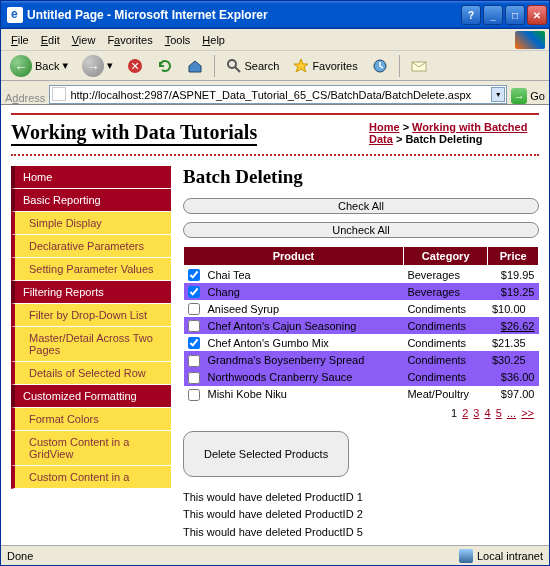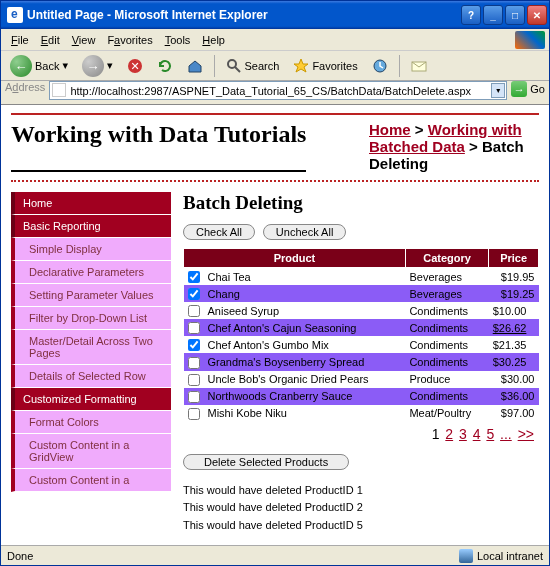--- a/index.html
+++ b/index.html
@@ -15,51 +15,51 @@
 .menubar { height: 22px; background: #ece9d8; border-bottom: 1px solid #ccc; display: flex; align-items: center; padding: 0 4px; font-size: 11px; }
 .menubar .mi { padding: 2px 6px; }
 .menubar .mi u { text-decoration: underline; }
 .menubar .logo { margin-left: auto; width: 30px; height: 18px; background: linear-gradient(45deg, #ff6a00, #0066cc 60%, #009933); border-radius: 2px; }
 .toolbar { height: 30px; background: #ece9d8; border-bottom: 1px solid #aaa; display: flex; align-items: center; padding: 0 4px; gap: 4px; font-size: 11px; }
 .toolbar .tbtn { display: flex; align-items: center; gap: 3px; padding: 2px 4px; border: 1px solid transparent; border-radius: 3px; }
 .toolbar .circ { width: 22px; height: 22px; border-radius: 50%; display: flex; align-items: center; justify-content: center; color: #fff; font-size: 13px; font-weight: bold; }
 .toolbar .back { background: radial-gradient(circle at 30% 30%, #8fce8f, #2a8a2a); }
 .toolbar .fwd { background: radial-gradient(circle at 30% 30%, #ccc, #888); }
 .toolbar .sep { width: 1px; height: 22px; background: #aaa; margin: 0 2px; }
-.addrbar { height: 24px; background: #ece9d8; border-bottom: 1px solid #888; display: flex; align-items: flex-start; padding: 0 4px; gap: 4px; font-size: 11px; }
+.addrbar { height: 24px; background: #ece9d8; border-bottom: 1px solid #888; display: flex; align-items: flex-end; padding: 0 4px; gap: 4px; font-size: 11px; }
 .addrbar .lbl { color: #888; }
 .addrbar input { flex: 1; font-size: 11px; height: 19px; padding: 0 18px 0 20px; border: 1px solid #7f9db9; }
 .addrbar .urlwrap { flex: 1; position: relative; display: flex; }
 .addrbar .urlwrap .favicon { position: absolute; left: 3px; top: 2px; width: 14px; height: 14px; background: #fff; border: 1px solid #ccc; }
 .addrbar .urlwrap .dd { position: absolute; right: 2px; top: 2px; width: 14px; height: 15px; background: #d4e4f8; border: 1px solid #7f9db9; text-align: center; font-size: 8px; line-height: 13px; }
 .addrbar .go { display: flex; align-items: center; gap: 3px; }
 .addrbar .go .gobox { width: 16px; height: 16px; background: linear-gradient(to bottom, #7c7, #3a3); border-radius: 3px; color: #fff; text-align: center; font-size: 11px; line-height: 15px; }
 .content { flex: 1; overflow: auto; background: #fff; position: relative; }
 .page { padding: 8px 10px; }
 .hdr { border-top: 2px solid #b22; border-bottom: 2px dotted #b22; padding: 6px 0 8px; display: flex; margin-bottom: 10px; }
-.hdr h1 { font-family: Georgia, serif; font-size: 24px; font-weight: bold; border-bottom: 2px solid #000; color: #000; }
-.hdr .bc { margin-left: auto; font-size: 15px; font-weight: bold; max-width: 170px; text-align: left; }
+.hdr h1 { font-family: Georgia, serif; font-size: 20px; font-weight: bold; border-bottom: 2px solid #000; color: #000; }
+.hdr .bc { margin-left: auto; font-size: 11px; font-weight: bold; max-width: 170px; text-align: left; }
 .hdr .bc a { color: #a00020; text-decoration: underline; }
 .hdr .bc span { color: #000; }
 .layout { display: flex; gap: 12px; }
 .sidebar { width: 160px; flex-shrink: 0; font-size: 11px; }
 .sidebar .cat { background: #a10020; color: #fff; padding: 5px 8px; border-left: 4px solid #6a0015; border-bottom: 1px solid #fff; }
-.sidebar .item { background: #f0abfc; color: #803040; padding: 5px 8px 5px 14px; border-left: 4px solid #a10020; border-bottom: 1px solid #fff; }
+.sidebar .item { background: #fde047; color: #803040; padding: 5px 8px 5px 14px; border-left: 4px solid #a10020; border-bottom: 1px solid #fff; }
 .main { flex: 1; }
 .main h2 { font-family: Georgia, serif; font-size: 19px; font-weight: bold; margin-bottom: 10px; }
-.btnrow { margin-bottom: 8px; display: flex; gap: 8px; }
+.btnrow { margin-bottom: 8px; display: flex; gap: 8px; flex-direction: column; }
 .btnrow button, .delbtn { font-size: 11px; padding: 1px 12px; background: #eee; border: 1px solid #888; border-radius: 10px; font-family: Tahoma, sans-serif; }
-.delbtn { padding: 1px 20px; margin-top: 8px; }
+.delbtn { padding: 16px 20px; margin-top: 8px; }
 table.grid { width: 100%; border-collapse: collapse; font-size: 11px; }
 table.grid th { background: #7a0018; color: #fff; padding: 3px 6px; font-weight: bold; border: 1px solid #fff; }
 table.grid td { padding: 2px 4px; }
 table.grid tr.alt td { background: #8b5cf6; }
 table.grid tr.odd td { background: #fff; }
 .chk { width: 12px; height: 12px; vertical-align: middle; }
-.pager { text-align: right; padding: 4px; font-size: 14px; }
+.pager { text-align: right; padding: 4px; font-size: 11px; }
 .pager a { color: #a00020; text-decoration: underline; margin: 0 1px; }
 .pager span.cur { color: #000; margin: 0 1px; }
 .results { margin-top: 12px; font-size: 11px; line-height: 1.6; }
 .status { height: 20px; background: #ece9d8; border-top: 1px solid #aaa; display: flex; align-items: center; padding: 0 6px; font-size: 11px; }
 .status .si { margin-left: auto; display: flex; align-items: center; gap: 4px; }
 .status .si .sic { width: 14px; height: 14px; background: linear-gradient(to bottom, #9cf, #369); border-radius: 2px; }
 svg.iconsvg { width: 16px; height: 16px; }
 </style>
 </head>
 <body>
@@ -168,20 +168,21 @@
         </div>
       </div>
 
       <div class="layout">
         <div class="sidebar" id="sidebar">
             <div class="cat">Home</div>
             <div class="cat">Basic Reporting</div>
             <div class="item">Simple Display</div>
             <div class="item">Declarative Parameters</div>
             <div class="item">Setting Parameter Values</div>
+            <div class="cat">Filtering Reports</div>
             <div class="item">Filter by Drop-Down List</div>
             <div class="item">Master/Detail Across Two Pages</div>
             <div class="item">Details of Selected Row</div>
             <div class="cat">Customized Formatting</div>
             <div class="item">Format Colors</div>
             <div class="item">Custom Content in a GridView</div>
             <div class="item">Custom Content in a</div>
           </div>
 
         <div class="main">
@@ -215,39 +216,33 @@
                 <tr class="odd">
                   <td style="width: 18px;"><input type="checkbox" class="chk" style=""></td>
                   <td>Aniseed Syrup</td>
                   <td>Condiments</td>
                   <td style="">$10.00</td>
                 </tr>
                 <tr class="alt">
                   <td style="width: 18px;"><input type="checkbox" class="chk" style=""></td>
                   <td>Chef Anton's Cajun Seasoning</td>
                   <td>Condiments</td>
-                  <td style=" text-decoration: underline;">$26.62</td>
+                  <td style="text-align: right; text-decoration: underline;">$26.62</td>
                 </tr>
                 <tr class="odd">
                   <td style="width: 18px;"><input type="checkbox" class="chk" checked="" style=""></td>
                   <td>Chef Anton's Gumbo Mix</td>
                   <td>Condiments</td>
                   <td style="text-align: left;">$21.35</td>
                 </tr>
                 <tr class="alt">
                   <td style="width: 18px;"><input type="checkbox" class="chk" style=""></td>
                   <td>Grandma's Boysenberry Spread</td>
                   <td>Condiments</td>
                   <td style="text-align: left;">$30.25</td>
-                </tr>
-                <tr class="odd">
-                  <td style="width: 18px;"><input type="checkbox" class="chk" style=""></td>
-                  <td>Uncle Bob's Organic Dried Pears</td>
-                  <td>Produce</td>
-                  <td style="text-align: right;">$30.00</td>
                 </tr>
                 <tr class="alt">
                   <td style="width: 18px;"><input type="checkbox" class="chk" style=""></td>
                   <td>Northwoods Cranberry Sauce</td>
                   <td>Condiments</td>
                   <td style="text-align: right;">$36.00</td>
                 </tr>
                 <tr class="odd">
                   <td style="width: 18px;"><input type="checkbox" class="chk" style=""></td>
                   <td>Mishi Kobe Niku</td>

